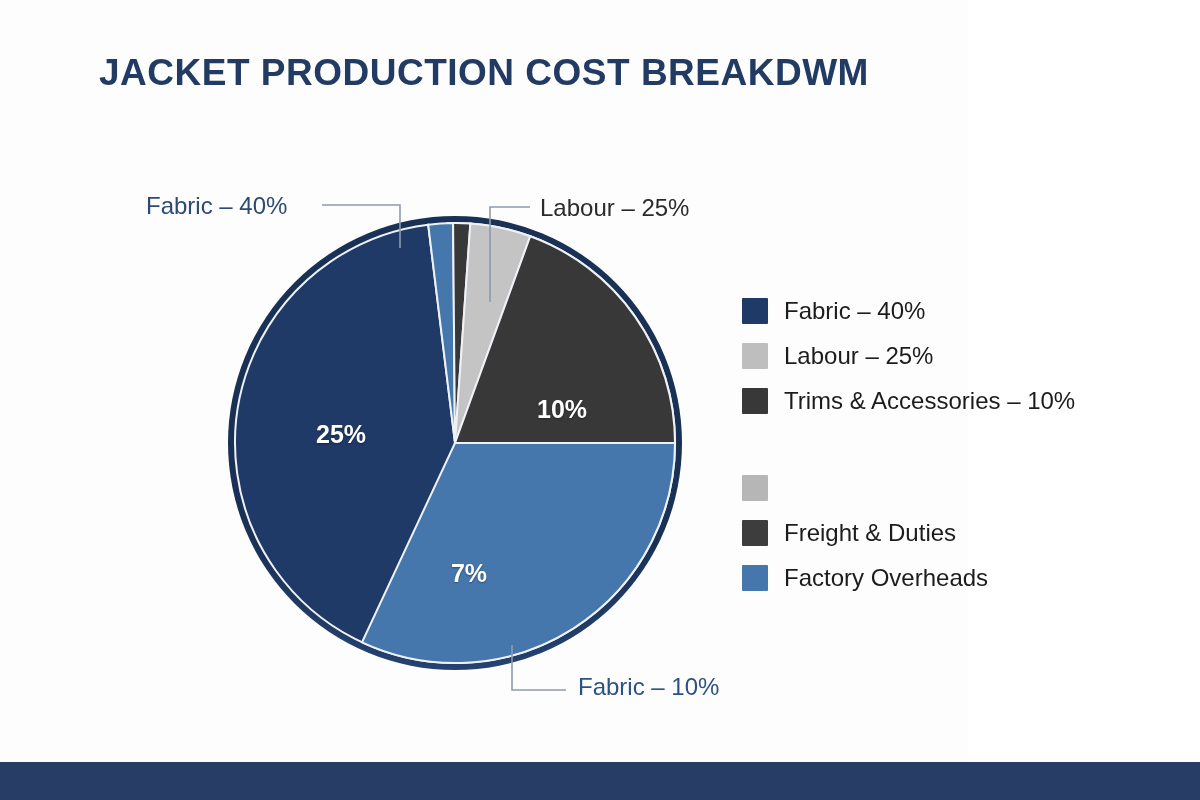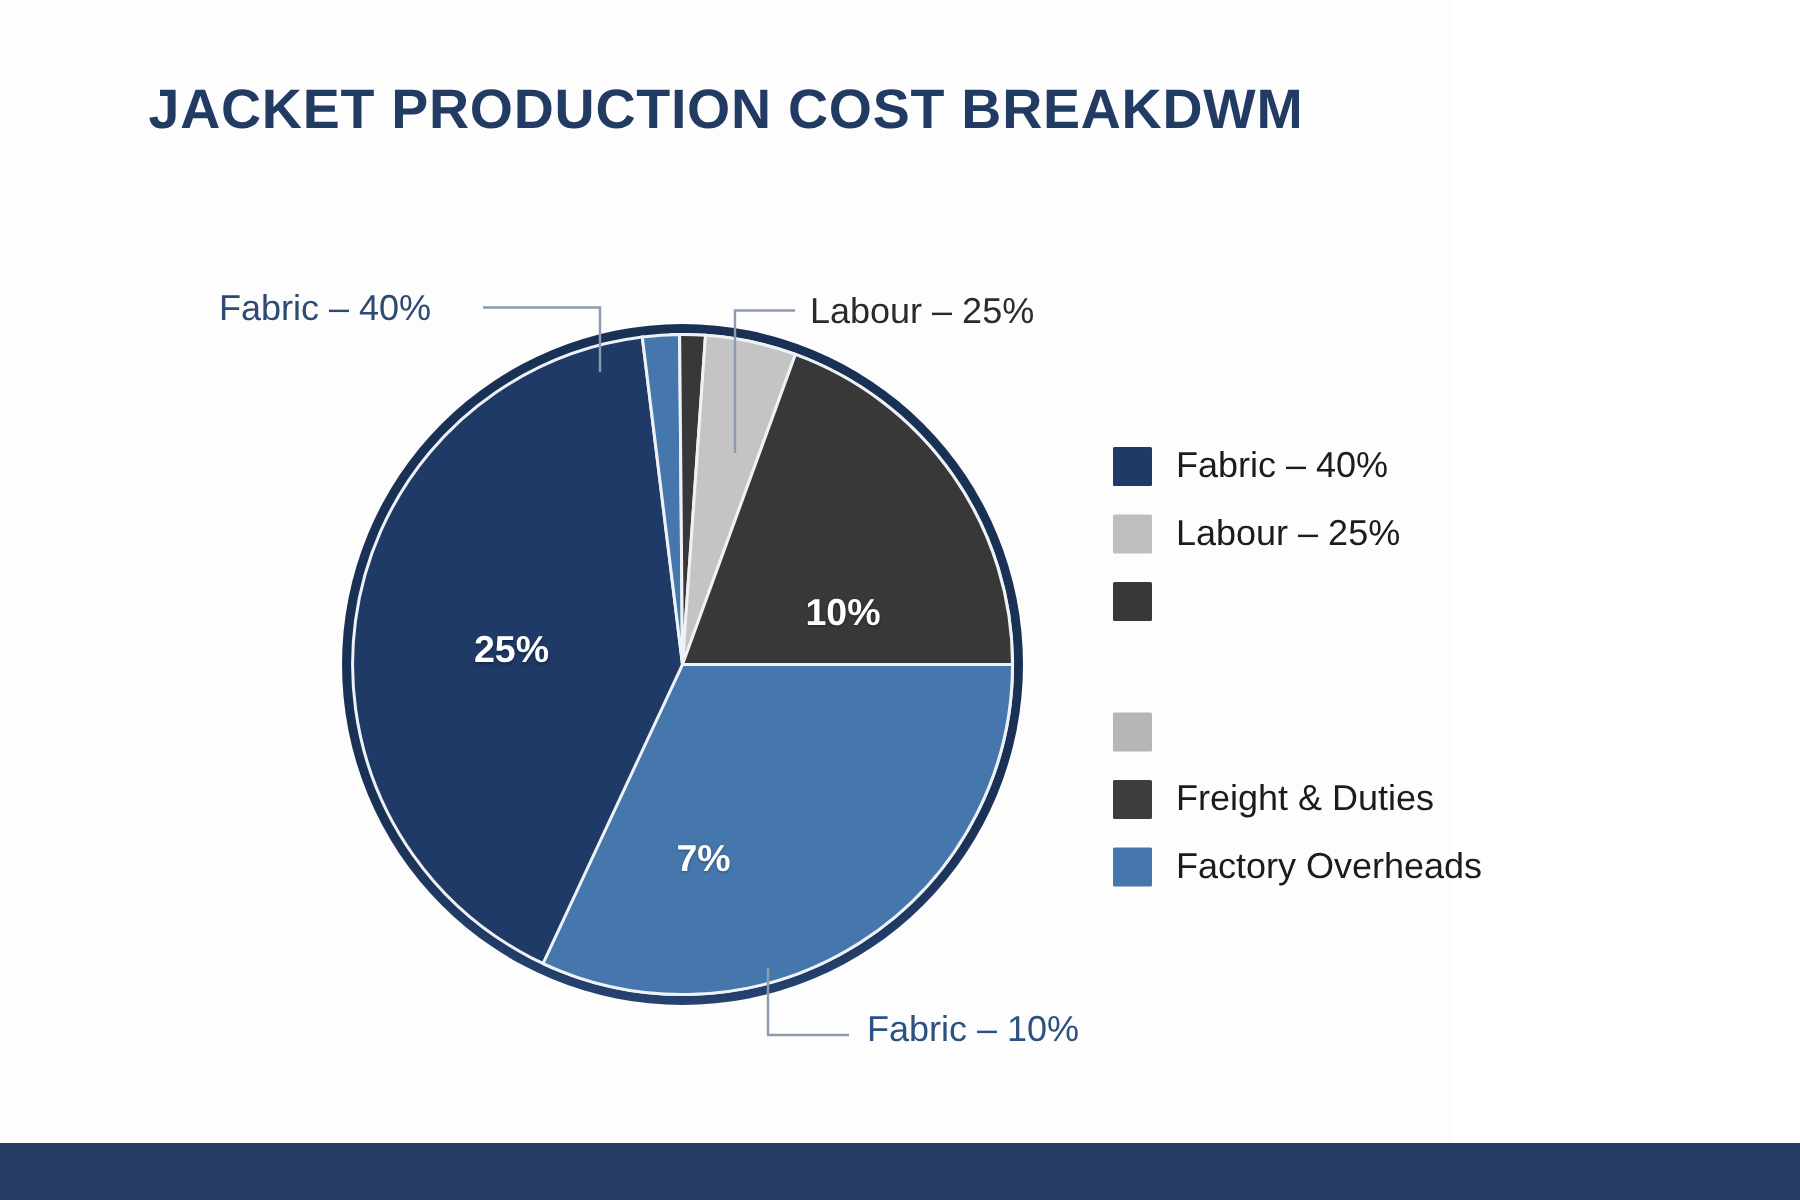--- a/index.html
+++ b/index.html
@@ -141,20 +141,21 @@
     <div class="legend-row">
       <span class="legend-swatch" style="background: rgb(31, 58, 102);"></span>
       <span class="legend-label">Fabric – 40%</span>
     </div>
     <div class="legend-row">
       <span class="legend-swatch" style="background: rgb(190, 190, 190);"></span>
       <span class="legend-label">Labour – 25%</span>
     </div>
     <div class="legend-row">
       <span class="legend-swatch" style="background: rgb(56, 56, 56);"></span>
+      <span class="legend-label">Trims &amp; Accessories – 10%</span>
     </div>
     <div class="legend-row spacer"></div>
     <div class="legend-row">
       <span class="legend-swatch" style="background: rgb(182, 182, 182);"></span>
     </div>
     <div class="legend-row">
       <span class="legend-swatch" style="background: rgb(61, 61, 61);"></span>
       <span class="legend-label">Freight &amp; Duties</span>
     </div>
     <div class="legend-row">

